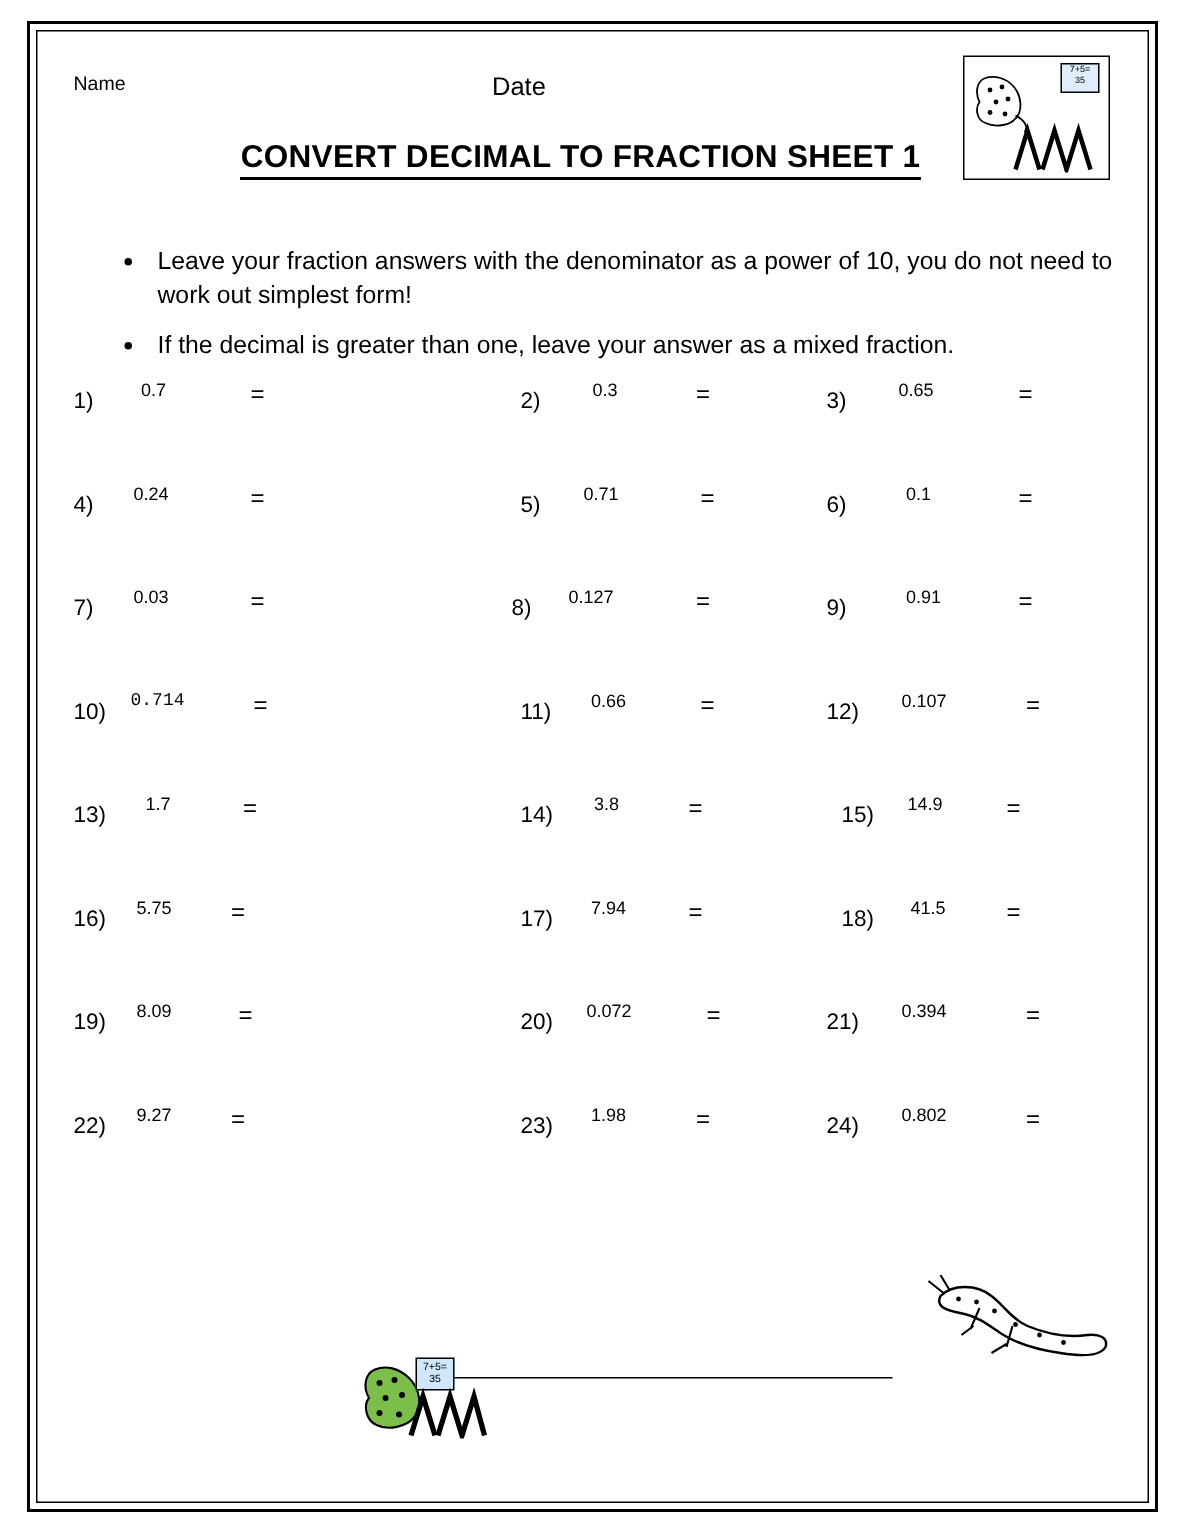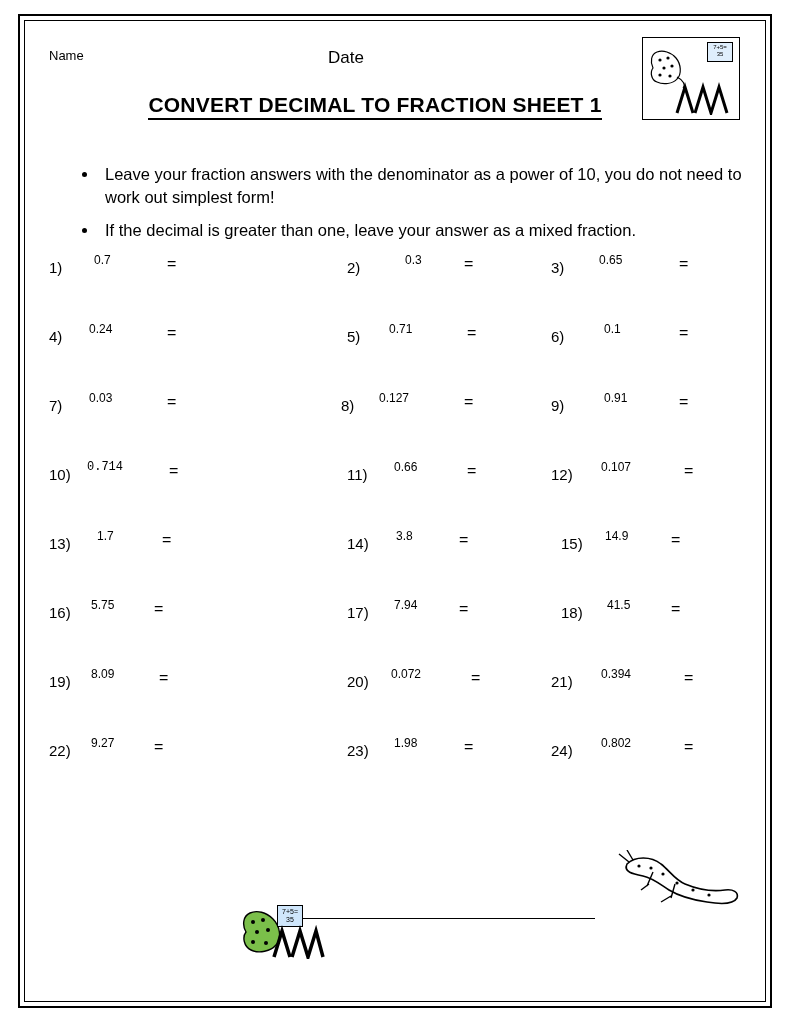--- a/index.html
+++ b/index.html
@@ -101,21 +101,21 @@
     position: absolute;
     left: 30px;
     bottom: 4px;
     width: 60px;
     height: 36px;
   }
 
   
   .title {
     position: absolute;
-    left: 0;
+    left: 12px;
     top: 72px;
     width: 700px;
     text-align: center;
     font-size: 21px;
     font-weight: bold;
     letter-spacing: 0.2px;
   }
   .title span {
     border-bottom: 2px solid #000;
     padding-bottom: 2px;
@@ -291,21 +291,21 @@
     <div class="problems">
 
       <div class="prow">
         <div class="pcell col1">
           <span class="num">1)</span>
           <span class="val" style="left:45px;">0.7</span>
           <span class="eq" style="left:118px;">=</span>
         </div>
         <div class="pcell col2">
           <span class="num" style="left:68px;">2)</span>
-          <span class="val" style="left:126px;">0.3</span>
+          <span class="val" style="left:116px;">0.3</span>
           <span class="eq" style="left:185px;">=</span>
         </div>
         <div class="pcell col3">
           <span class="num" style="left:42px;">3)</span>
           <span class="val" style="left:90px;">0.65</span>
           <span class="eq" style="left:170px;">=</span>
         </div>
       </div>
 
       <div class="prow">

